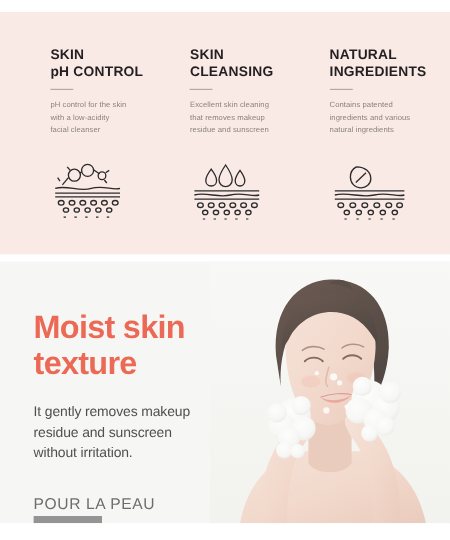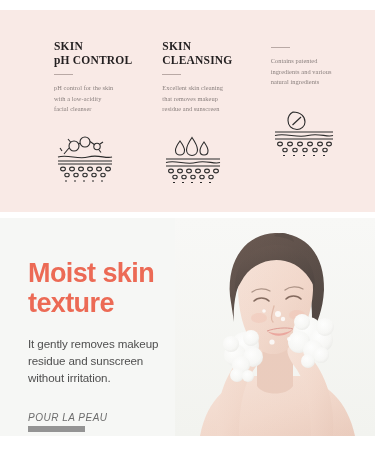--- a/index.html
+++ b/index.html
@@ -11,22 +11,21 @@
   }
   #page { position:relative; width:375px; height:450px; background:#ffffff; }
 
   
   .features-panel{
     position:absolute; left:0; top:10px; width:375px; height:202px;
     background:#f9eae6;
   }
   .features-row{
     display:flex; position:absolute; left:0; top:0; width:375px; height:100%;
-    padding:0 16px;
-    font-family:Liberation Serif, serif;
+    padding:0 4px;
   }
   .feature-col{
     flex:1 1 0; padding-left:38px; padding-top:30px;
   }
   .feature-col:nth-child(1){ padding-left:38px; }
   .feature-col:nth-child(2){ padding-left:20px; }
   .feature-col:nth-child(3){ padding-left:20px; }
 
   .feat-title{
     font-weight:bold;
@@ -70,24 +69,23 @@
   .promo-body{
     margin-top:17px;
     font-size:11.6px;
     line-height:17px;
     color:#4f4f4f;
     white-space:pre-line;
     letter-spacing:-.1px;
   }
   .promo-brand{
     margin-top:26px;
-    font-size:10px;
+    font-size:13px;
     letter-spacing:.5px;
     color:#6d6d6d;
-    font-style:italic;
   }
   .promo-bar{
     margin-top:3px;
     width:57px; height:6px;
     background:#949494;
   }
 
   
   .photo{
     position:absolute; right:0; top:0; width:200px; height:218px;
@@ -172,20 +170,22 @@
             <ellipse cx="22" cy="44" rx="2.2" ry="1.8"></ellipse>
             <ellipse cx="31" cy="44" rx="2.2" ry="1.8"></ellipse>
             <ellipse cx="40" cy="44" rx="2.2" ry="1.8"></ellipse>
             <ellipse cx="49" cy="44" rx="2.2" ry="1.8"></ellipse>
             <path d="M11 49.5 h2 M20 49.5 h2 M29 49.5 h2 M38 49.5 h2 M47 49.5 h2" stroke-width="1"></path>
           </svg>
         </div>
       </div>
 
       <div class="feature-col">
+        <div class="feat-title">NATURAL
+INGREDIENTS</div>
         <div class="feat-rule"></div>
         <div class="feat-desc">Contains patented
 ingredients and various
 natural ingredients</div>
         <div class="feat-icon">
           <svg width="66" height="52" viewBox="0 0 66 52" fill="none" stroke="#2b2b2b" stroke-width="1.1">
             <path d="M22 6 C29.5 6, 34 10.5, 34 16 C34 20.5, 30 23.5, 26 23.5 C20.5 23.5, 17 19.5, 17 14.5 C17 10.5, 19 7.5, 22 6 Z"></path>
             <path d="M30 11 L21.5 19"></path>
             <path d="M4 26 H62"></path>
             <path d="M4 29.5 C15 26.8, 26 32.2, 37 29.5 C48 26.8, 56 31.5, 62 29.5"></path>

